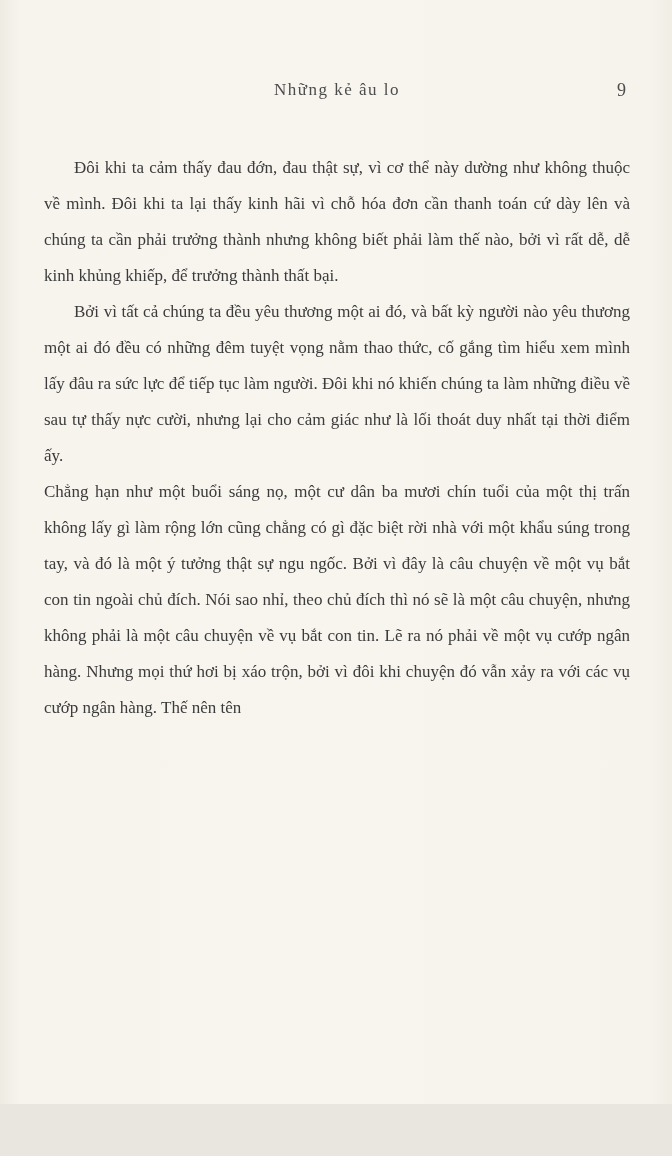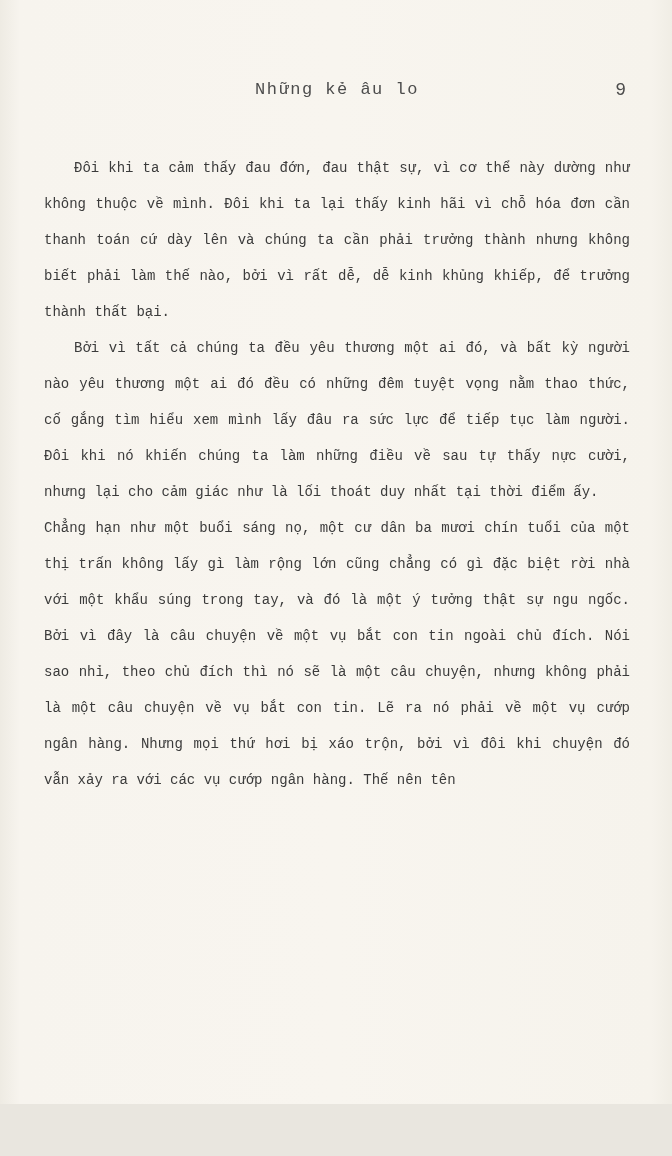--- a/index.html
+++ b/index.html
@@ -8,21 +8,21 @@
     background: #e9e6df;
   }
   .page {
     position: relative;
     box-sizing: border-box;
     width: 672px;
     height: 1104px;
     margin: 0 auto;
     padding: 80px 42px 0 44px;
     background: linear-gradient(90deg, #eeebe3 0%, #f7f4ee 3%, #f8f5ef 50%, #f6f3ec 97%, #f0ede5 100%);
-    font-family: Liberation Mono, monospace;
+    font-family: Liberation Serif, serif;
     color: #3a3a3a;
     overflow: hidden;
   }
   .running-header {
     position: relative;
     height: 26px;
     margin-bottom: 44px;
   }
   .running-header .title {
     display: block;
@@ -34,21 +34,21 @@
   .running-header .pagenum {
     position: absolute;
     top: 0;
     right: 4px;
     font-size: 18px;
     letter-spacing: 0;
     color: #4c4c4c;
   }
   .body-text p {
     margin: 0;
-    font-size: 14px;
+    font-size: 17px;
     line-height: 36px;
     text-align: justify;
     color: #3b3b3b;
   }
   .body-text p.indent {
     text-indent: 30px;
   }
   .body-text p.standalone {
     margin-top: 40px;
     margin-bottom: 50px;

